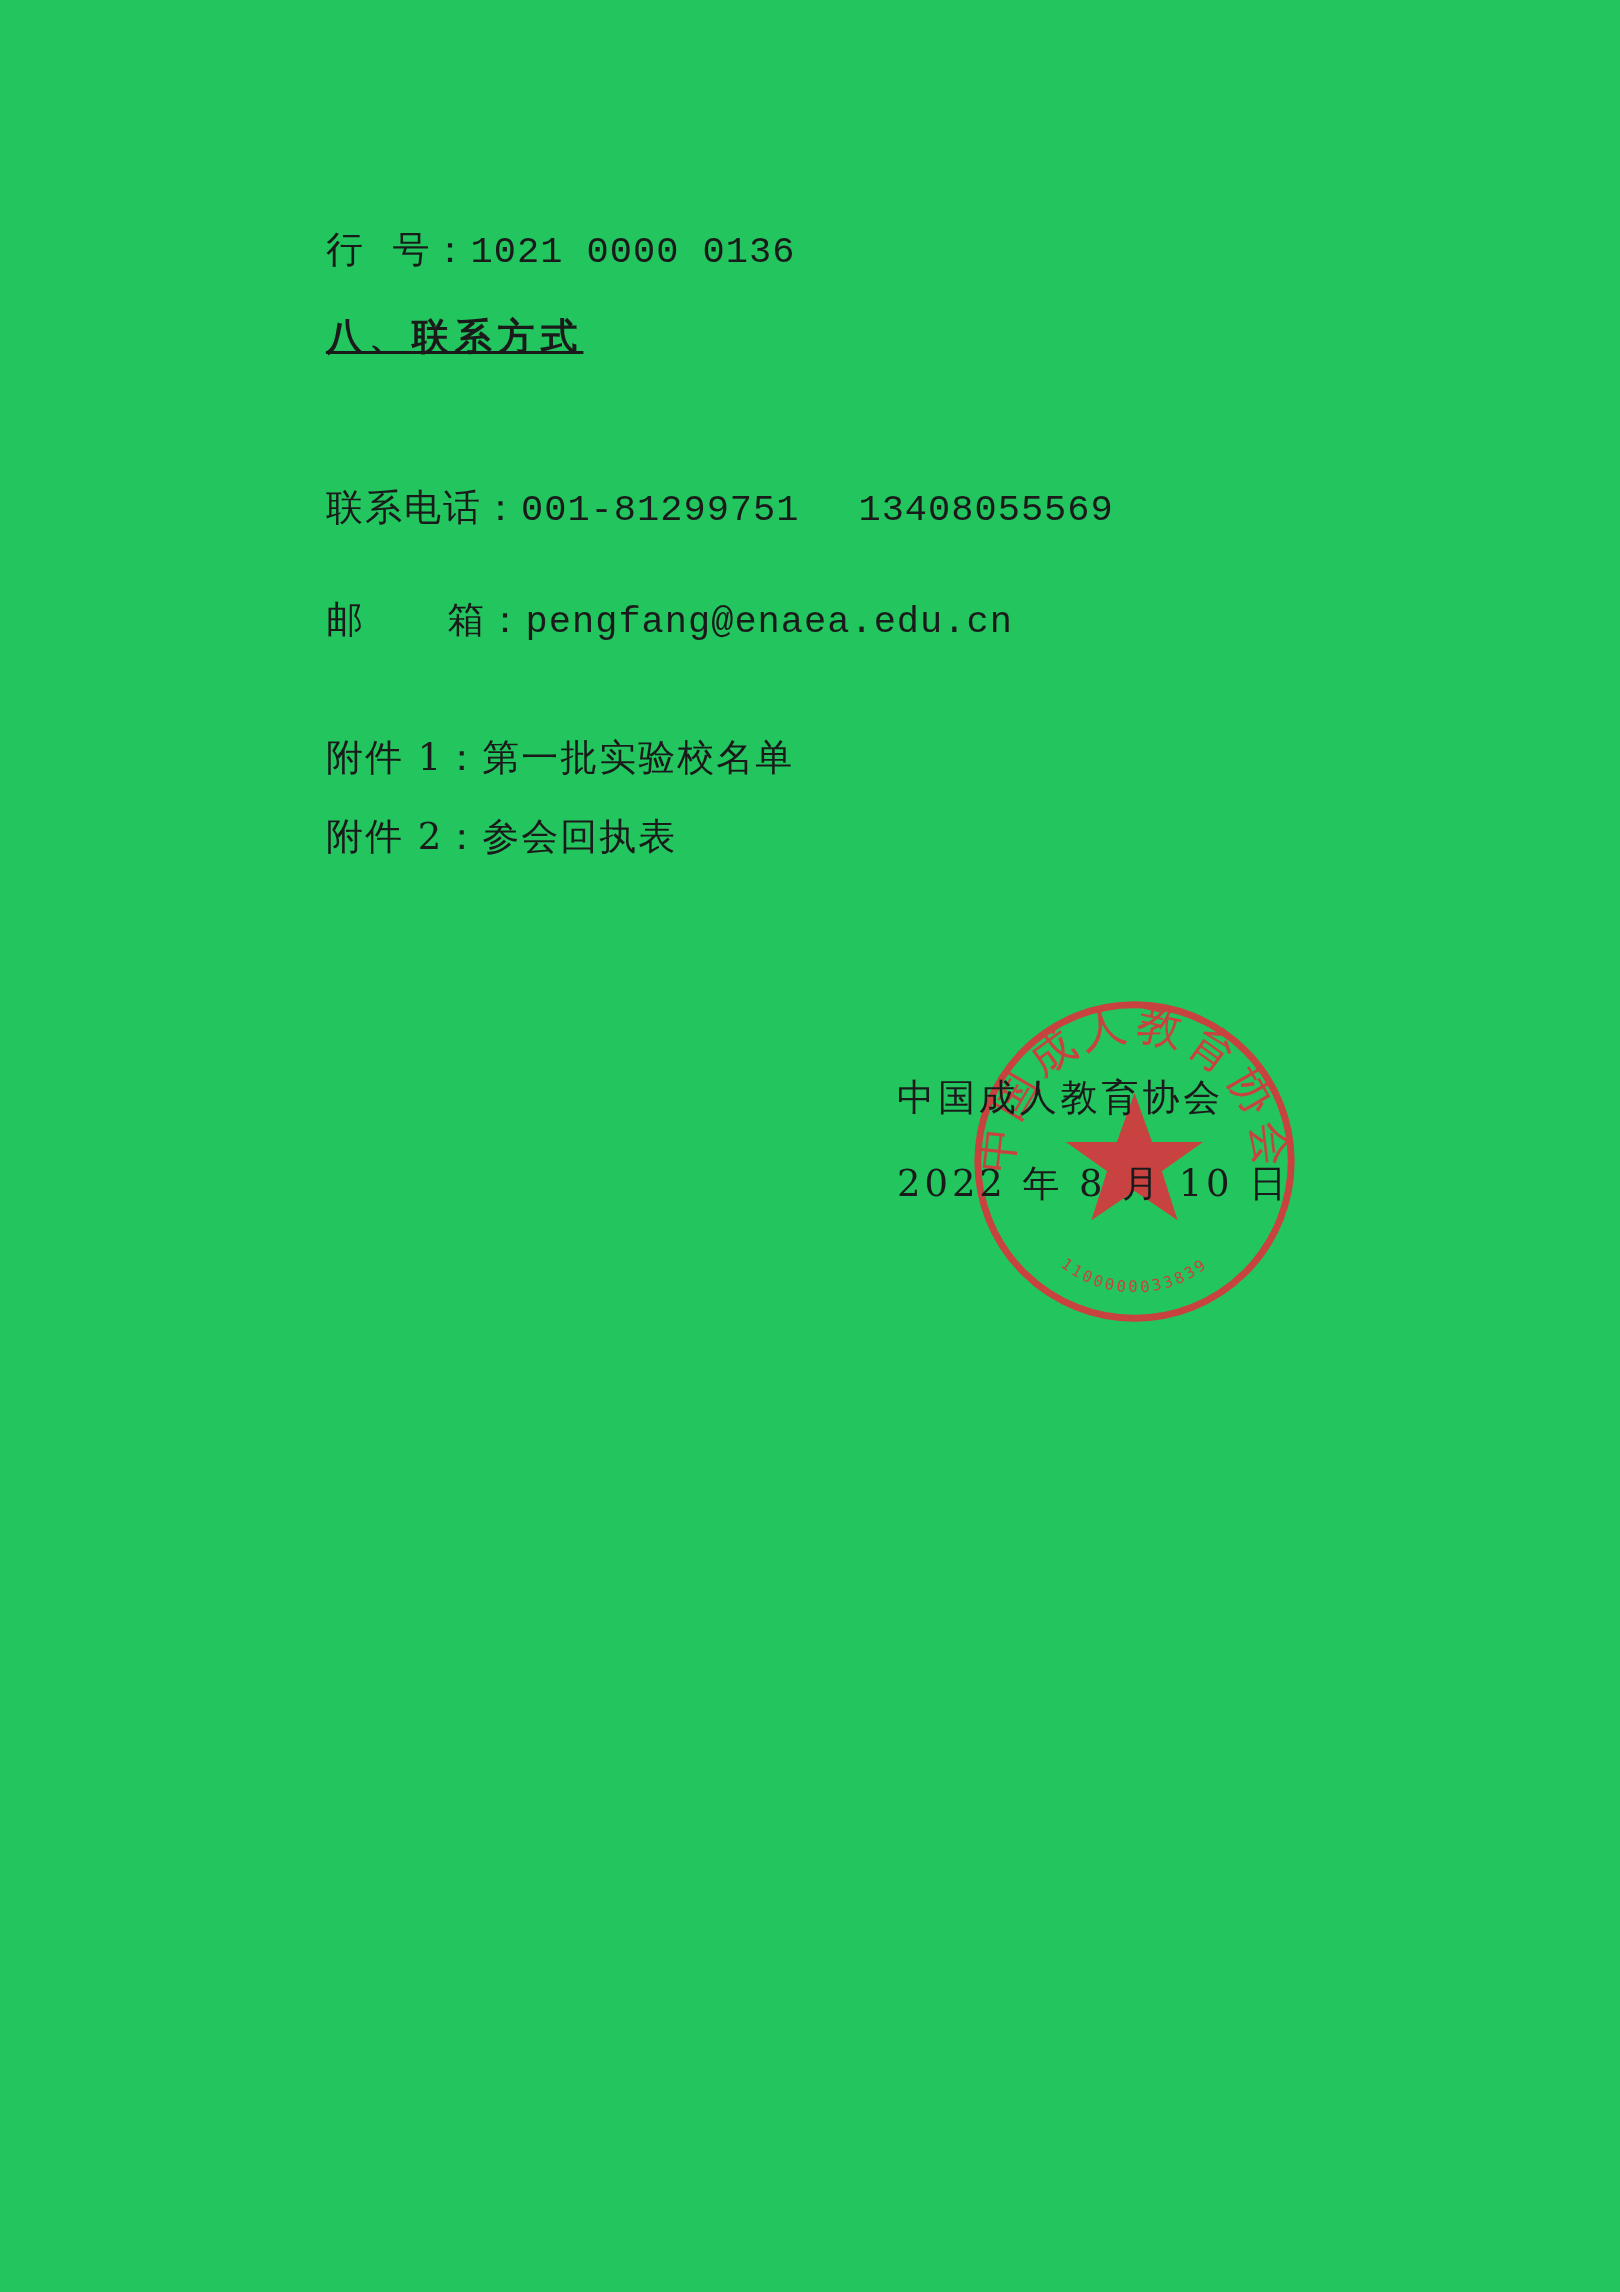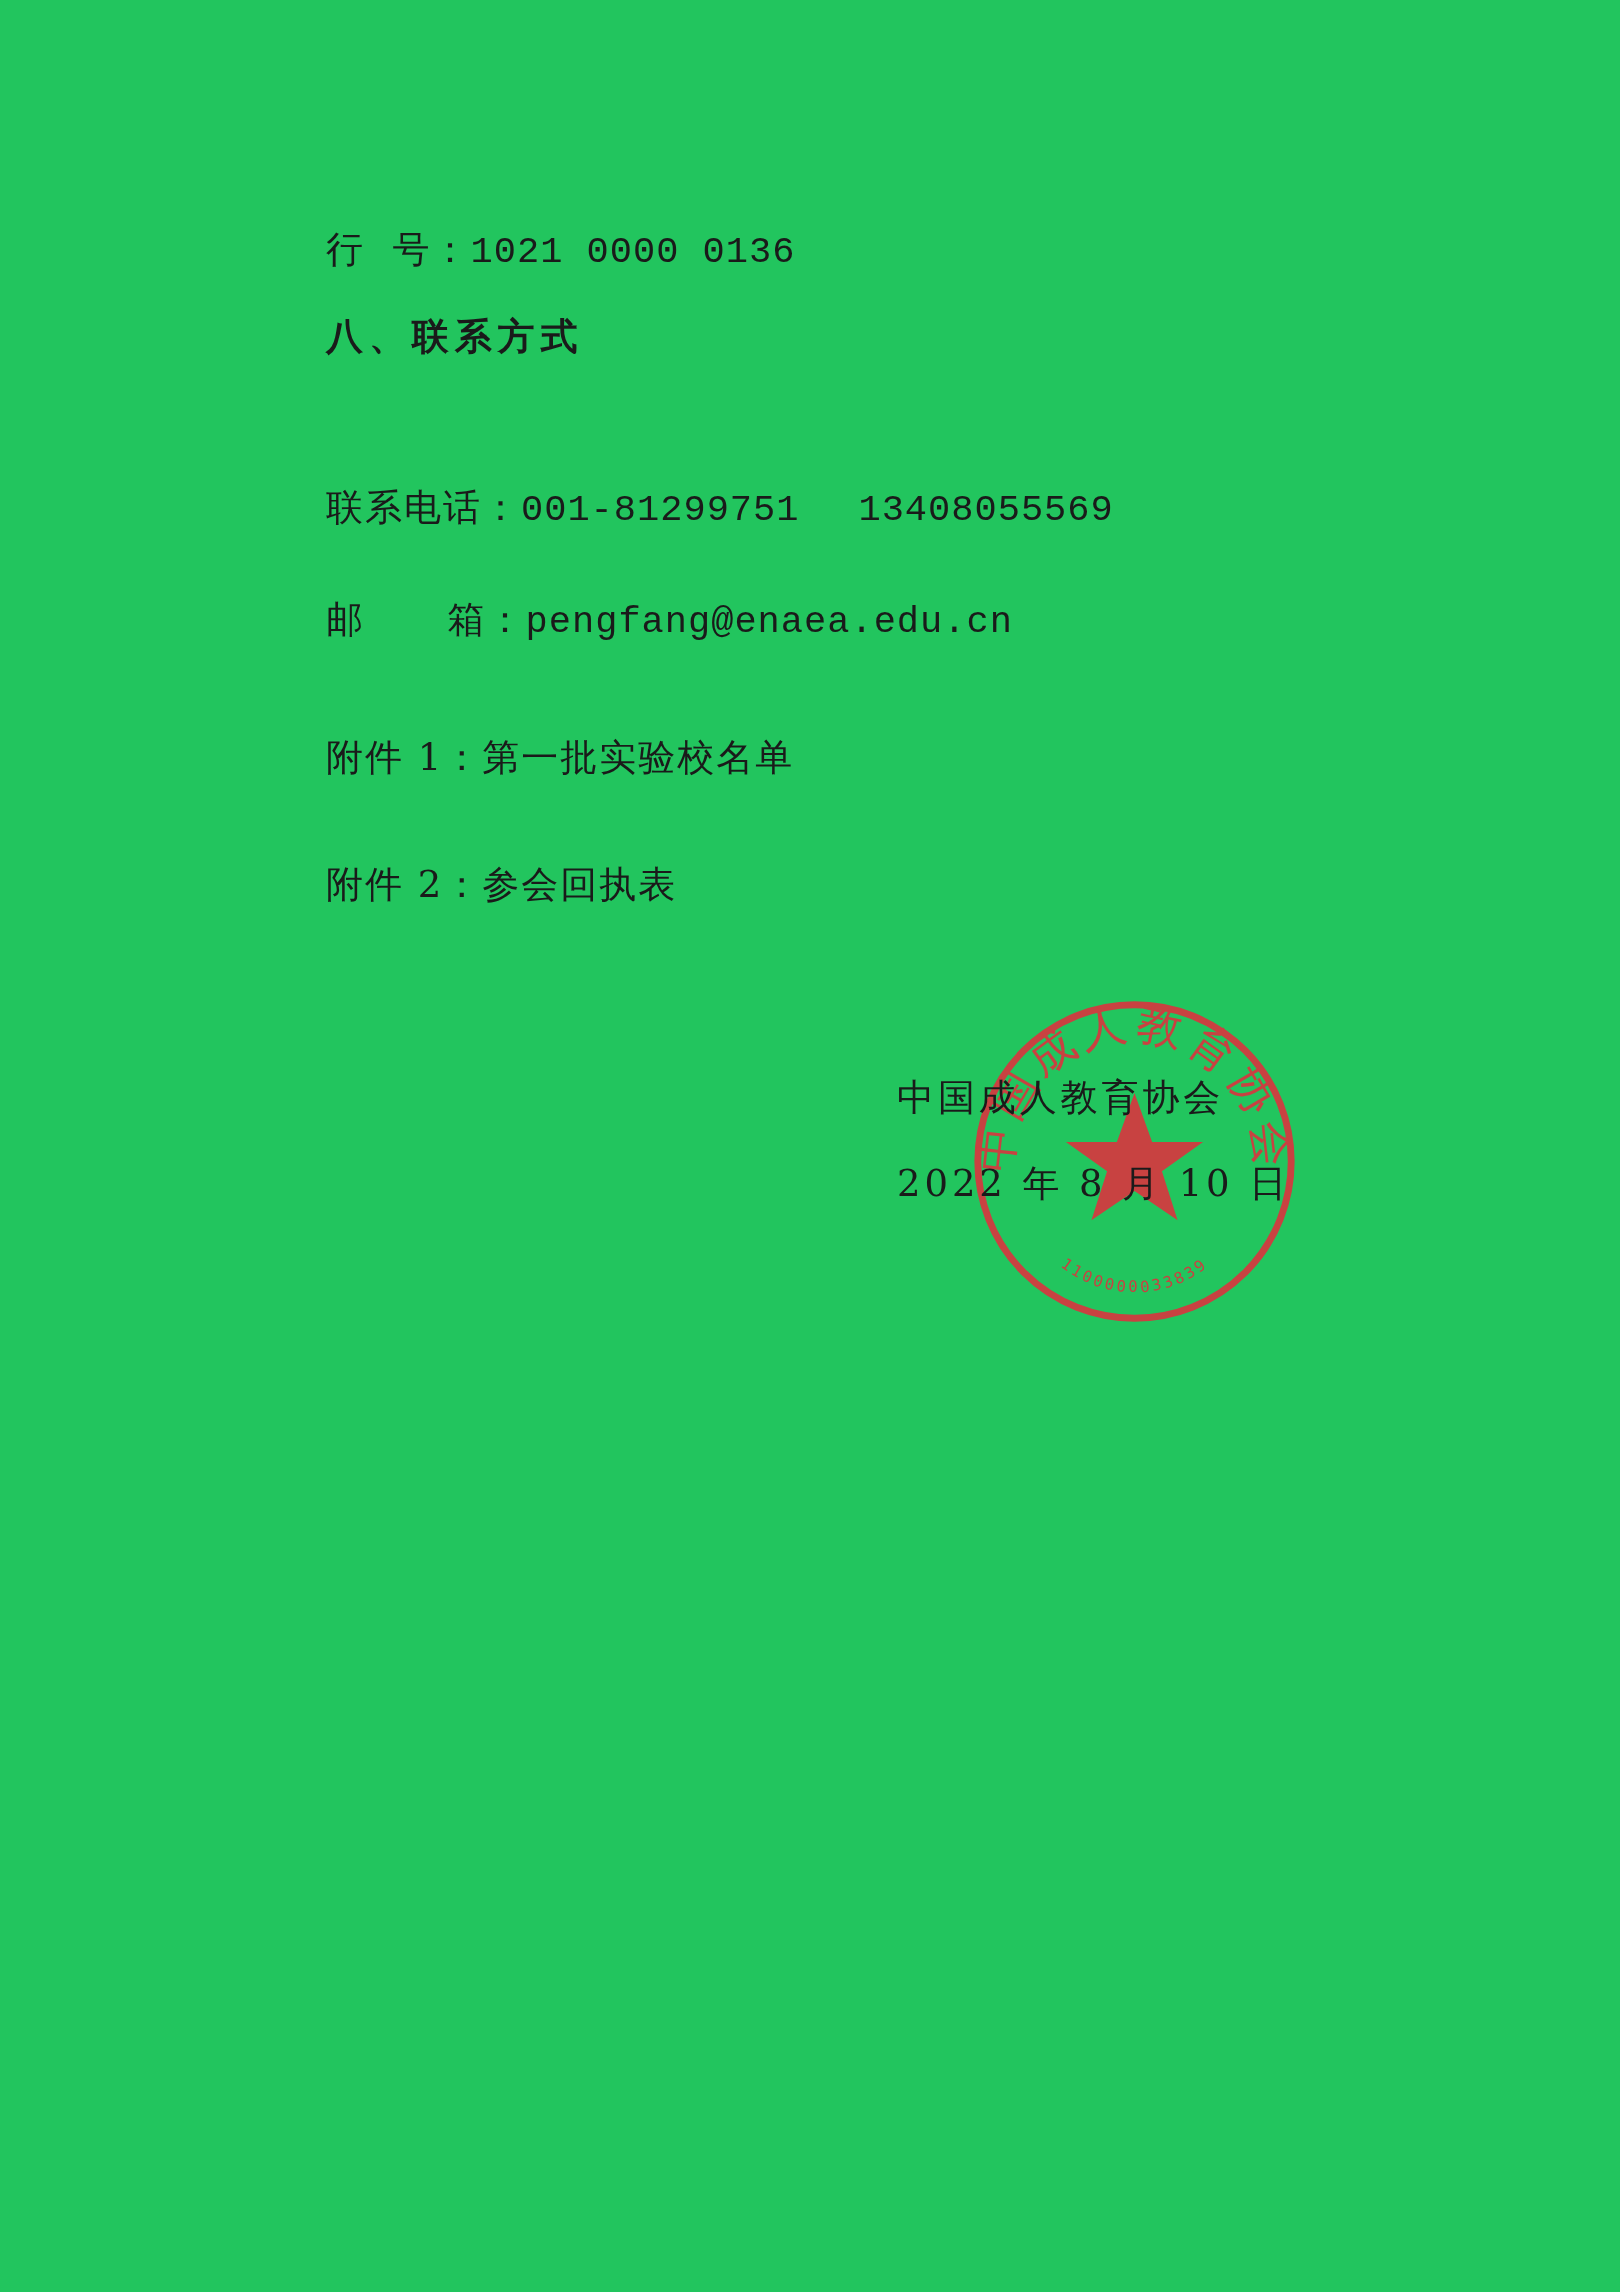--- a/index.html
+++ b/index.html
@@ -12,30 +12,30 @@
   .sig { position: absolute; font-size: 37px; white-space: pre; letter-spacing: 3.9px; z-index: 2; }
   .seal { position: absolute; left: 968px; top: 995px; width: 333px; height: 333px; z-index: 1; opacity: 0.88; }
 </style>
 </head>
 <body>
 
 <div class="page">
 
   <div class="line" style="top:225px;"><span>行  号：</span><span class="mono">1021 0000 0136</span></div>
 
-  <div class="line heading" style="top:312px;">八、联系方式</div>
+  <div class="line heading" style="top:312px;text-decoration:underline;">八、联系方式</div>
 
 
   <div class="line" style="top:483px;"><span>联系电话：</span><span class="mono">001-81299751</span><span class="mono" style="margin-left:59px;">13408055569</span></div>
 
   <div class="line" style="top:595px;"><span>邮      箱：</span><span class="mono">pengfang@enaea.edu.cn</span></div>
 
   <div class="line" style="top:733px;"><span>附件 1：</span><span>第一批实验校名单</span></div>
 
-  <div class="line" style="top:860px;"><span>附件 2：</span><span>参会回执表</span></div>
+  <div class="line" style="top:812px;"><span>附件 2：</span><span>参会回执表</span></div>
 
   <svg class="seal" viewBox="0 0 340 340">
     <defs>
       <path id="arcTop" d="M 60 230 A 125 125 0 1 1 280 230"></path>
       <path id="arcBottom" d="M 70 250 A 120 120 0 0 0 270 250"></path>
     </defs>
     <circle cx="170" cy="170" r="160" fill="none" stroke="#e0303e" stroke-width="7"></circle>
     <text font-size="46" fill="#e0303e" font-family="DejaVu Sans, sans-serif" letter-spacing="6">
       <textPath href="#arcTop" startOffset="50%" text-anchor="middle">中国成人教育协会</textPath>
     </text>

